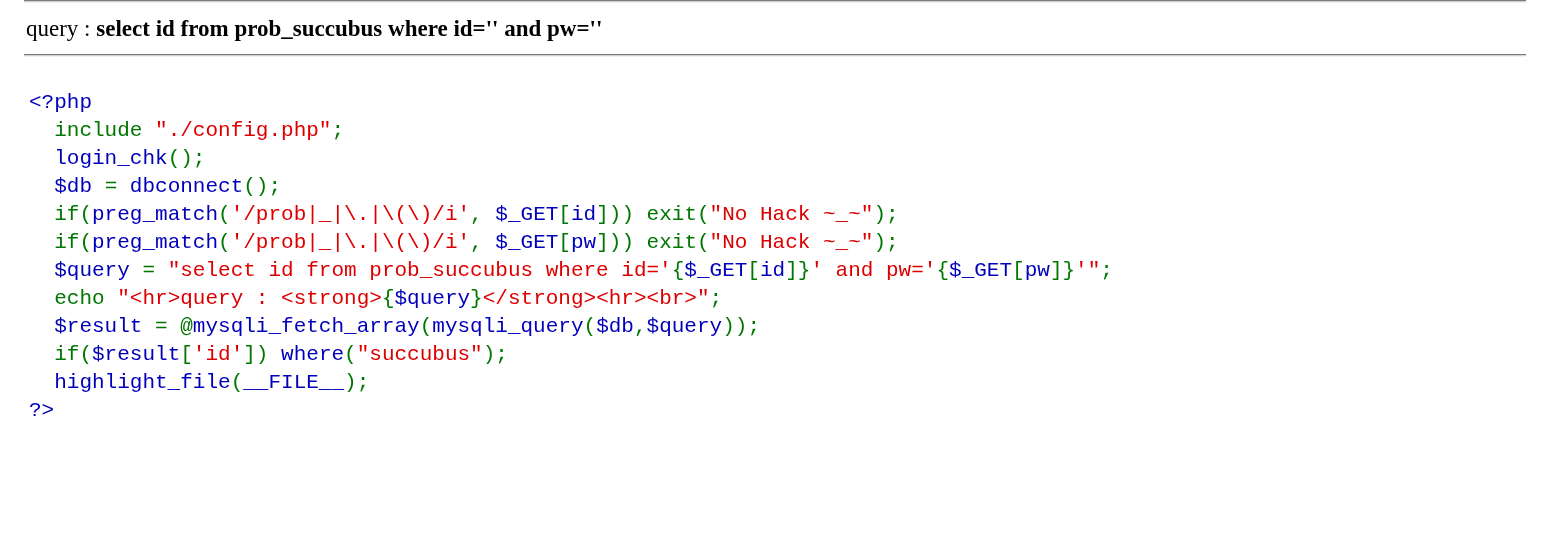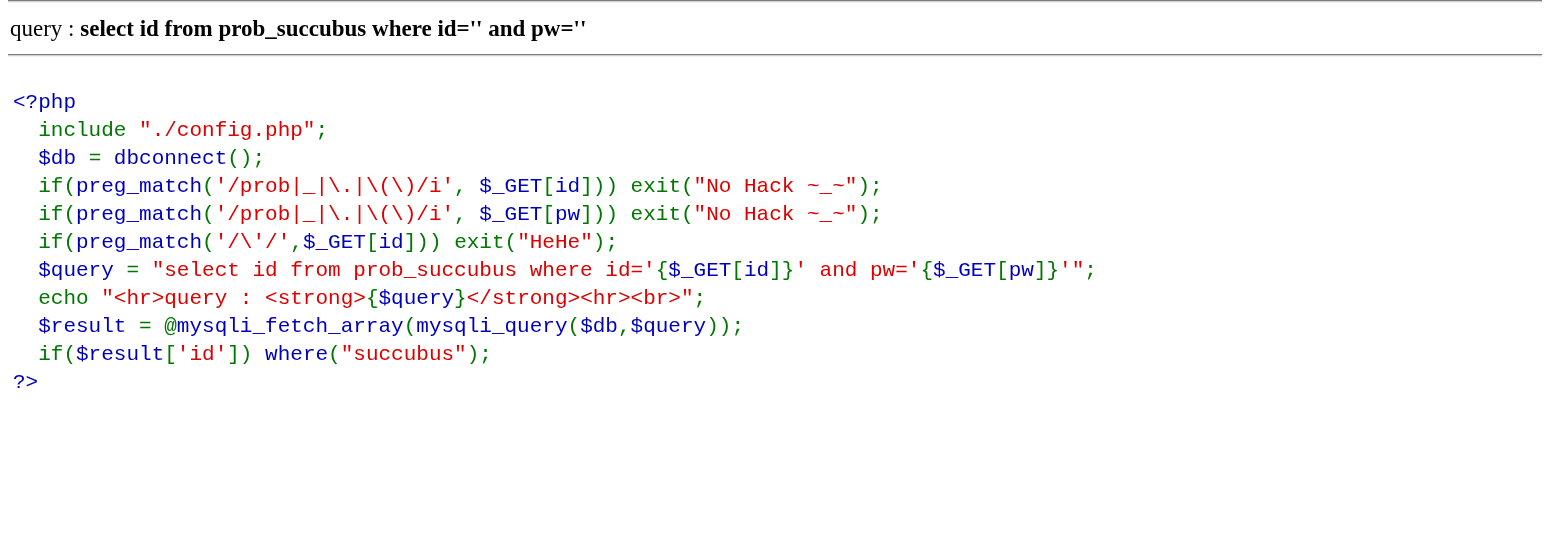--- a/index.html
+++ b/index.html
@@ -7,21 +7,21 @@
     padding: 0;
     background: #ffffff;
   }
   body {
     width: 1550px;
     height: 549px;
     overflow: hidden;
     font-family: "Liberation Serif", serif;
   }
   .page {
-    padding: 0 8px;
+    padding: 0 24px;
   }
   hr.rule {
     border: 0;
     border-top: 2px groove #d0d0d0;
     border-bottom: 1px solid #f2f2f2;
     height: 0;
     margin: 0;
   }
   .rule-top { margin-top: 13px; }
   .rule-mid { margin-top: 13px; }
@@ -55,24 +55,25 @@
 
   <hr class="rule rule-top">
 
   <div class="query-line"><span>query : </span><strong>select id from prob_succubus where id='' and pw=''</strong></div>
 
   <hr class="rule rule-mid">
 
   <div class="code-block">
       <div class="code-line"><span class="tok-d">&lt;?php</span></div>
       <div class="code-line"><span class="tok-k">  include </span><span class="tok-s">"./config.php"</span><span class="tok-k">;</span></div>
+      <div class="code-line"><span class="tok-d">  login_chk</span><span class="tok-k">();</span></div>
       <div class="code-line"><span class="tok-d">  $db </span><span class="tok-k">= </span><span class="tok-d">dbconnect</span><span class="tok-k">();</span></div>
       <div class="code-line"><span class="tok-k">  if(</span><span class="tok-d">preg_match</span><span class="tok-k">(</span><span class="tok-s">'/prob|_|\.|\(\)/i'</span><span class="tok-k">, </span><span class="tok-d">$_GET</span><span class="tok-k">[</span><span class="tok-d">id</span><span class="tok-k">])) exit(</span><span class="tok-s">"No Hack ~_~"</span><span class="tok-k">);</span></div>
       <div class="code-line"><span class="tok-k">  if(</span><span class="tok-d">preg_match</span><span class="tok-k">(</span><span class="tok-s">'/prob|_|\.|\(\)/i'</span><span class="tok-k">, </span><span class="tok-d">$_GET</span><span class="tok-k">[</span><span class="tok-d">pw</span><span class="tok-k">])) exit(</span><span class="tok-s">"No Hack ~_~"</span><span class="tok-k">);</span></div>
-      <div class="code-line"><span class="tok-k">  if(</span><span class="tok-d">preg_match</span><span class="tok-k">(</span><span class="tok-s">'/\'/'</span><span class="tok-k">,</span><span class="tok-d">$_GET</span><span class="tok-k">[</span><span class="tok-d">id</span><span class="tok-k">])) exit(</span><span class="tok-s">"HeHe"</span><span class="tok-k">);</span></div>
       <div class="code-line"><span class="tok-d">  $query </span><span class="tok-k">= </span><span class="tok-s">"select id from prob_succubus where id='</span><span class="tok-k">{</span><span class="tok-d">$_GET</span><span class="tok-k">[</span><span class="tok-d">id</span><span class="tok-k">]}</span><span class="tok-s">' and pw='</span><span class="tok-k">{</span><span class="tok-d">$_GET</span><span class="tok-k">[</span><span class="tok-d">pw</span><span class="tok-k">]}</span><span class="tok-s">'"</span><span class="tok-k">;</span></div>
       <div class="code-line"><span class="tok-k">  echo </span><span class="tok-s">"&lt;hr&gt;query : &lt;strong&gt;</span><span class="tok-k">{</span><span class="tok-d">$query</span><span class="tok-k">}</span><span class="tok-s">&lt;/strong&gt;&lt;hr&gt;&lt;br&gt;"</span><span class="tok-k">;</span></div>
       <div class="code-line"><span class="tok-d">  $result </span><span class="tok-k">= @</span><span class="tok-d">mysqli_fetch_array</span><span class="tok-k">(</span><span class="tok-d">mysqli_query</span><span class="tok-k">(</span><span class="tok-d">$db</span><span class="tok-k">,</span><span class="tok-d">$query</span><span class="tok-k">));</span></div>
       <div class="code-line"><span class="tok-k">  if(</span><span class="tok-d">$result</span><span class="tok-k">[</span><span class="tok-s">'id'</span><span class="tok-k">]) </span><span class="tok-d">where</span><span class="tok-k">(</span><span class="tok-s">"succubus"</span><span class="tok-k">);</span></div>
+      <div class="code-line"><span class="tok-d">  highlight_file</span><span class="tok-k">(</span><span class="tok-d">__FILE__</span><span class="tok-k">);</span></div>
       <div class="code-line"><span class="tok-d">?&gt;</span></div>
     </div>
 
 </div>
 
 </body></html>

